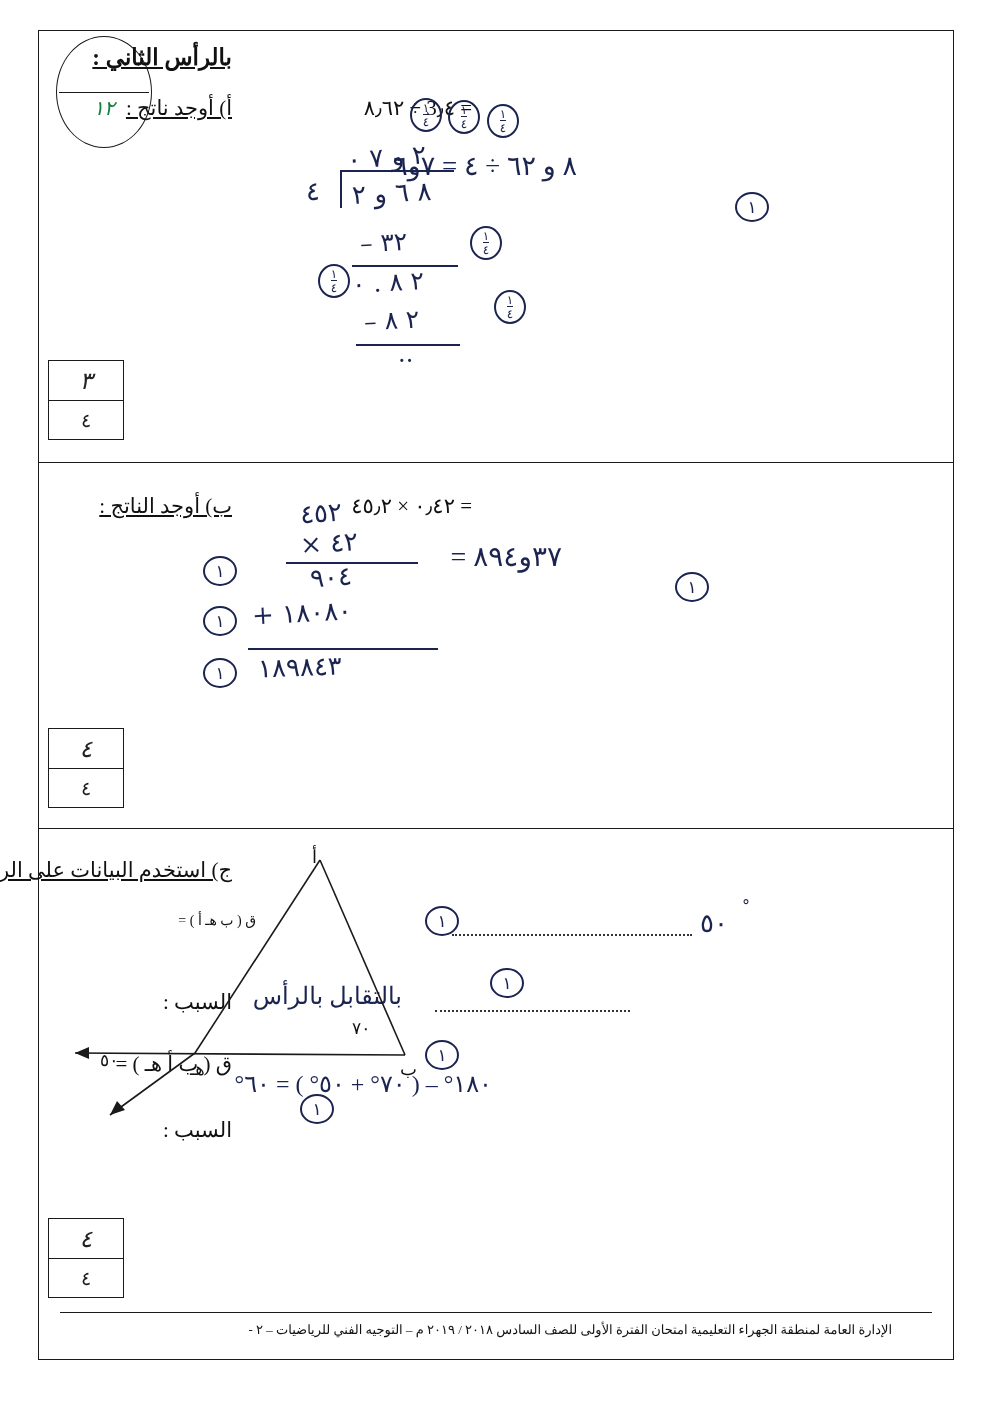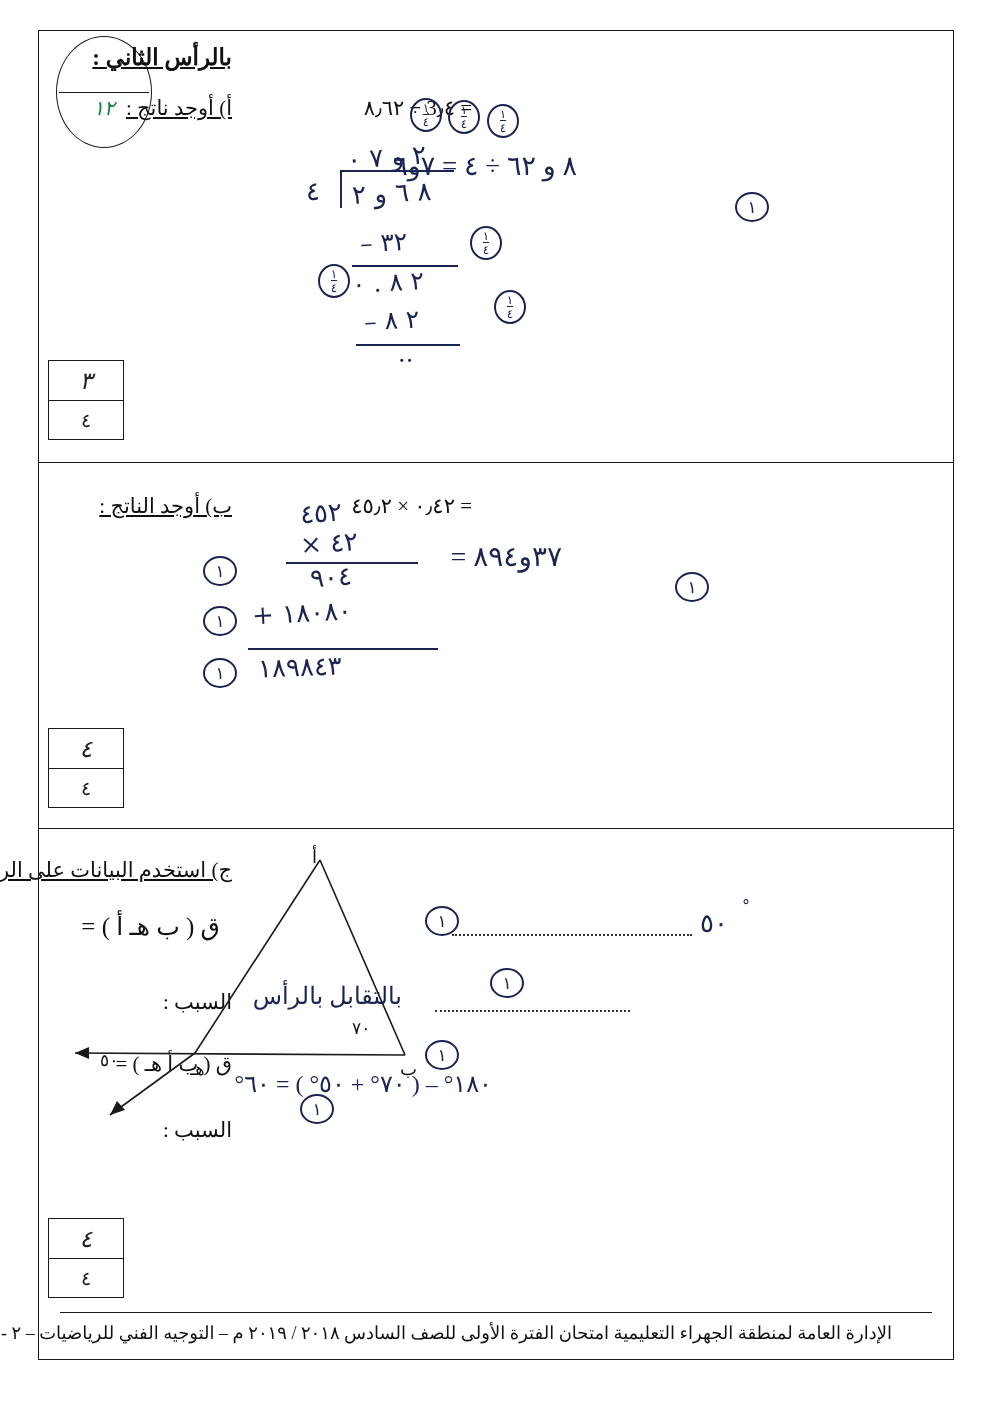--- a/index.html
+++ b/index.html
@@ -206,21 +206,21 @@
   
   .footer-line {
     position: absolute;
     left: 60px;
     width: 872px;
     border-top: 1.2px solid #1a1a1a;
   }
   .footer-text {
     position: absolute;
     font-family: "Liberation Serif", serif;
-    font-size: 18px;
+    font-size: 13px;
     color: #111;
     direction: rtl;
     white-space: nowrap;
   }
 
   svg { display: block; }
 </style>
 </head>
 <body>
 
@@ -314,21 +314,21 @@
 
   <div class="mark-box" style="left:48px; top:728px;">
     <div class="top hand">٤</div>
     <div class="bot">٤</div>
   </div>
 
   <div class="hline" style="top:828px;"></div>
 
   <div class="typed q-part underline" style="right:760px; top:858px;">ج) استخدم البيانات على الرسم ثم أكمل :</div>
 
-  <div class="typed" style="right:772px; top:912px; font-size:25px;">ق ( ب هـ أ ) =</div>
+  <div class="typed" style="right:736px; top:912px; font-size:14px;">ق ( ب هـ أ ) =</div>
   <div class="hw" style="left:700px; top:908px; font-size:26px;">٥٠</div>
   <div class="hw" style="left:742px; top:896px; font-size:16px;">°</div>
   <div class="dotline" style="left:452px; top:934px; width:240px;"></div>
   <div class="circ" style="left:425px; top:906px;">١</div>
 
   <div class="typed" style="right:760px; top:990px; font-size:21px;">السبب :</div>
   <div class="hw hw-ar" style="right:590px; top:982px; font-size:24px;">بالتقابل بالرأس</div>
   <div class="dotline" style="left:435px; top:1010px; width:195px;"></div>
   <div class="circ" style="left:490px; top:968px;">١</div>
 

